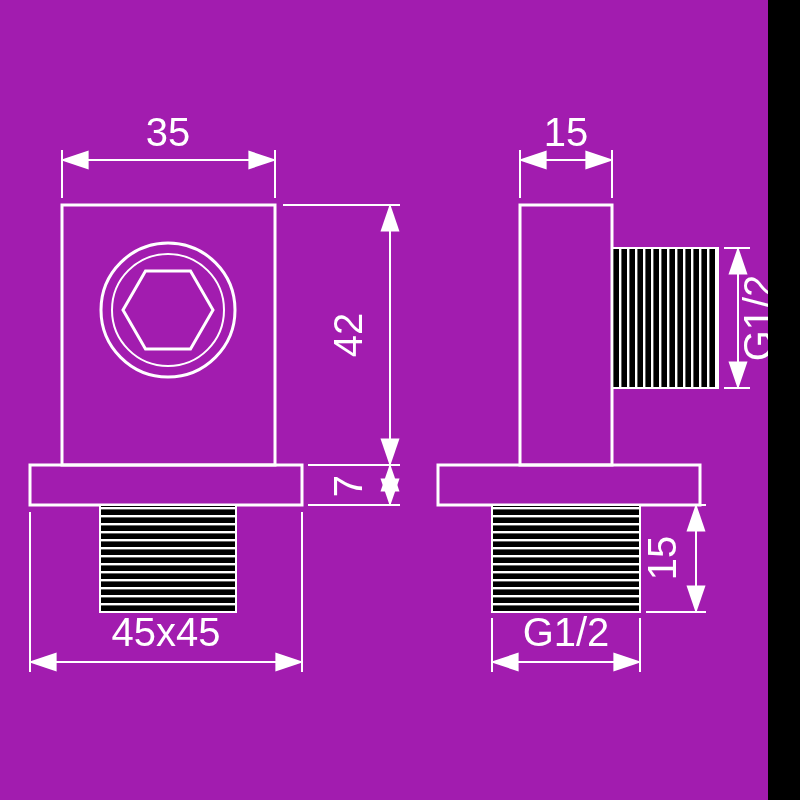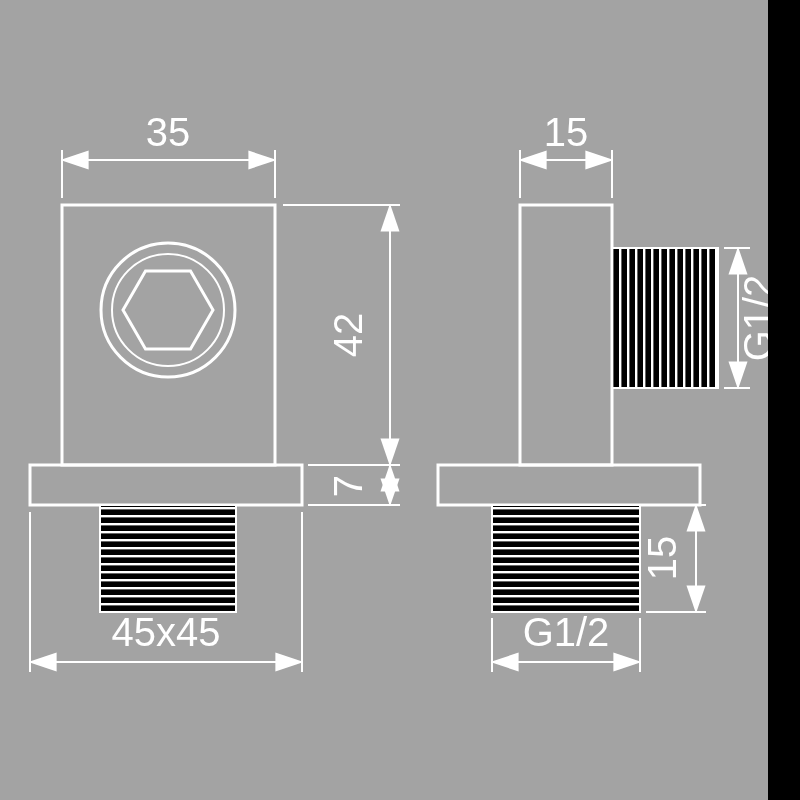--- a/index.html
+++ b/index.html
@@ -3,21 +3,21 @@
 <meta charset="utf-8">
 <style>
   html, body {
     margin: 0;
     padding: 0;
     background: #000000;
   }
   .stage {
     width: 768px;
     height: 800px;
-    background: #a3a3a3;
+    background: #a21caf;
     position: relative;
     overflow: hidden;
   }
   svg { display: block; }
   .outline {
     fill: none;
     stroke: #ffffff;
     stroke-width: 3;
   }
   .outline-thin {

